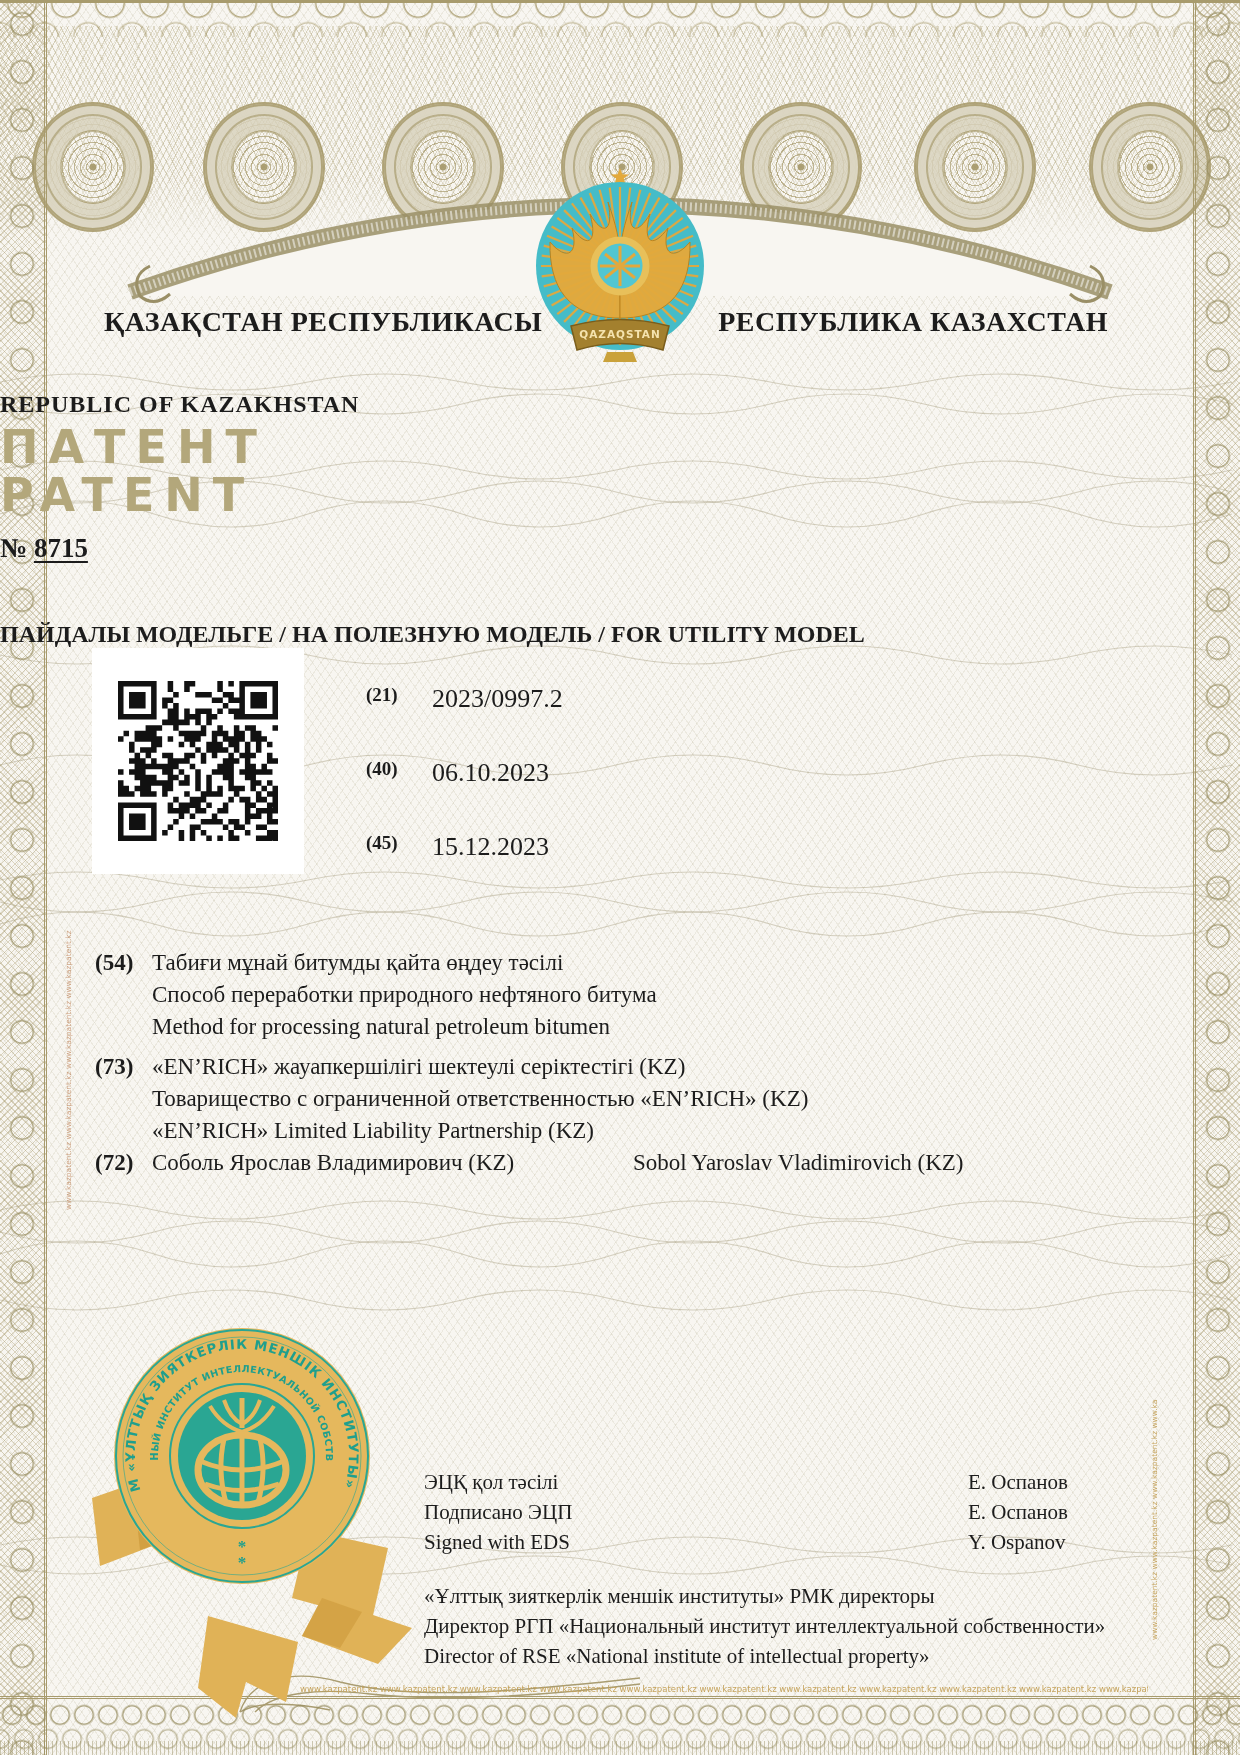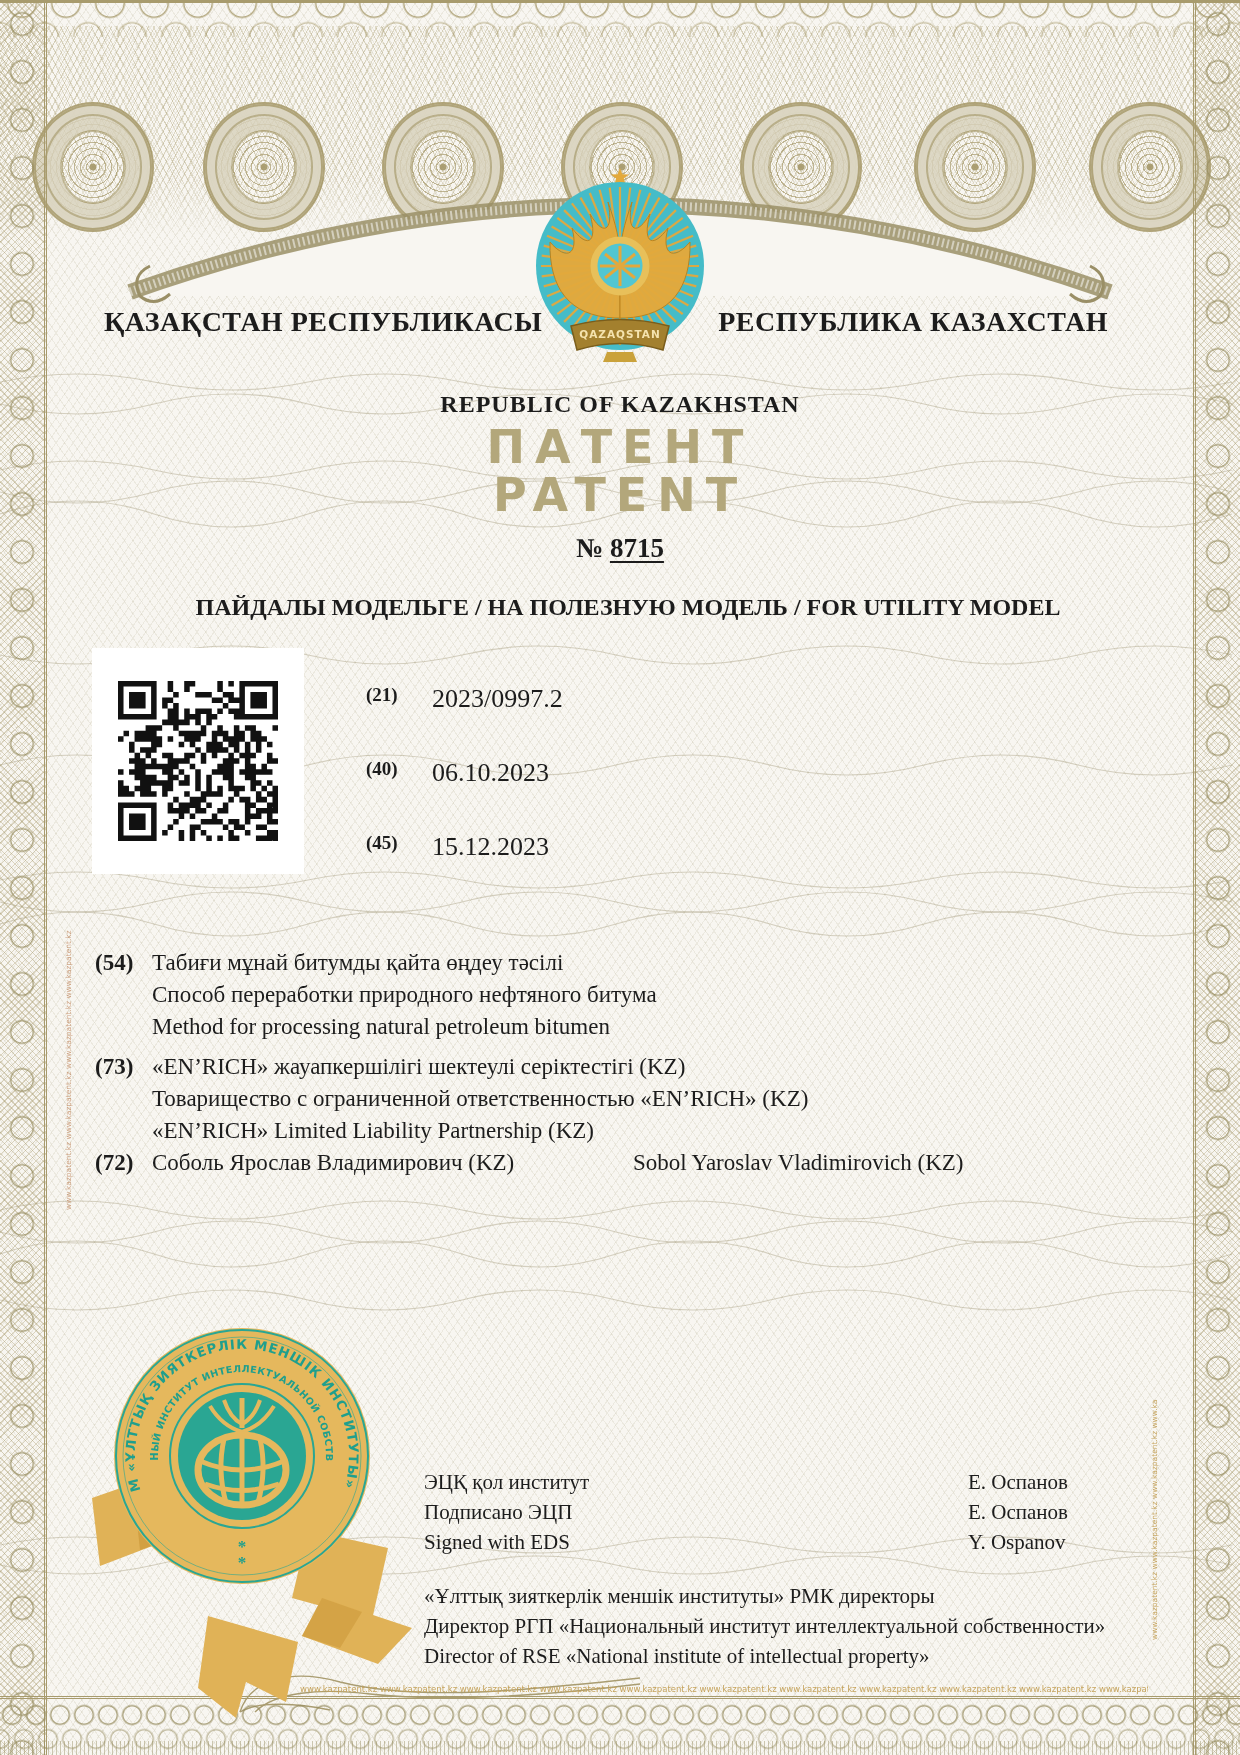--- a/index.html
+++ b/index.html
@@ -47,27 +47,27 @@
   .border-bottom{position:absolute;left:0;right:0;bottom:0;height:56px;z-index:2;border-top:3px double #a89b6d;
     background-image:
       radial-gradient(circle at 12px 16px, transparent 8px, rgba(150,140,95,.8) 9px, transparent 11px),
       radial-gradient(circle at 12px 36px, transparent 8px, rgba(150,140,95,.55) 9px, transparent 11px),
       repeating-linear-gradient(90deg, rgba(150,140,95,.45) 0 1px, transparent 1px 4px);
     background-size:24px 56px,24px 56px,100% 14px;background-position:0 0,12px 4px,0 100%;
     background-repeat:repeat-x,repeat-x,no-repeat;}
   .waves{position:absolute;top:0;left:0;z-index:0;}
   
   .hdr{font-size:28px;font-weight:bold;letter-spacing:.5px;z-index:3;}
-  .center{left:0;right:0;text-align:center;}
+  .center{left:0;right:0;text-align:left;}
   .title-en{top:391px;font-size:24px;font-weight:bold;letter-spacing:1px;z-index:3;}
   .patent-word{font-family:"DejaVu Sans","Liberation Sans",sans-serif;font-size:46px;font-weight:bold;
     letter-spacing:10px;color:#b3a77b;line-height:1;z-index:3;}
   .pat-number{top:533px;font-size:27px;font-weight:bold;z-index:3;}
   .pat-number .num{text-decoration:underline;text-underline-offset:4px;}
-  .kind-line{top:594px;font-size:24px;font-weight:bold;z-index:3;margin-left:16px;}
+  .kind-line{top:621px;font-size:24px;font-weight:bold;z-index:3;}
   .qr-panel{left:92px;top:648px;width:212px;height:226px;background:#fff;z-index:2;}
   .field-code{font-size:19px;font-weight:bold;z-index:3;}
   .field-val{font-size:26px;z-index:3;}
   .sec-code{left:95px;font-size:23px;font-weight:bold;z-index:3;}
   .sec-line{left:152px;font-size:23px;z-index:3;white-space:nowrap;}
   .sig{font-size:21px;z-index:4;white-space:nowrap;}
   .wm-row{left:300px;width:848px;top:1684px;font-family:"DejaVu Sans",sans-serif;font-size:8.5px;
     color:#c5a35c;white-space:nowrap;overflow:hidden;z-index:3;}
   .wm-vert{font-family:"DejaVu Sans",sans-serif;font-size:7.5px;white-space:nowrap;overflow:hidden;
     writing-mode:vertical-rl;transform:rotate(180deg);z-index:3;}
@@ -278,21 +278,21 @@
       <path d="M234 108 Q222 128 202 134" stroke-width="4"></path>
       <ellipse cx="202" cy="172" rx="44" ry="35" stroke-width="7"></ellipse>
       <path d="M160 163 Q202 181 244 163" stroke-width="5"></path>
       <path d="M165 186 Q202 199 239 186" stroke-width="5"></path>
       <path d="M202 137 L202 207" stroke-width="5"></path>
       <path d="M184 141 Q177 172 186 205" stroke-width="5"></path>
       <path d="M220 141 Q227 172 218 205" stroke-width="5"></path>
     </g>
   </svg>
 
-  <div class="abs sig" style="left:424px;top:1470px">ЭЦҚ қол институт</div>
+  <div class="abs sig" style="left:424px;top:1470px">ЭЦҚ қол тәсілі</div>
   <div class="abs sig" style="left:424px;top:1500px">Подписано ЭЦП</div>
   <div class="abs sig" style="left:424px;top:1530px">Signed with EDS</div>
   <div class="abs sig" style="left:968px;top:1470px">Е. Оспанов</div>
   <div class="abs sig" style="left:968px;top:1500px">Е. Оспанов</div>
   <div class="abs sig" style="left:968px;top:1530px">Y. Ospanov</div>
 
   <div class="abs sig" style="left:424px;top:1584px">«Ұлттық зияткерлік меншік институты» РМК директоры</div>
   <div class="abs sig" style="left:424px;top:1614px">Директор РГП «Национальный институт интеллектуальной собственности»</div>
   <div class="abs sig" style="left:424px;top:1644px">Director of RSE «National institute of intellectual property»</div>
 

